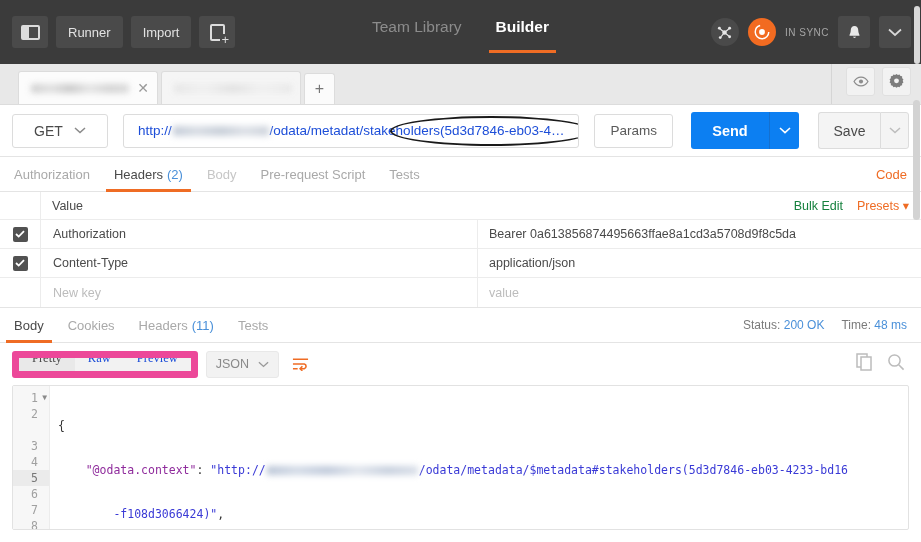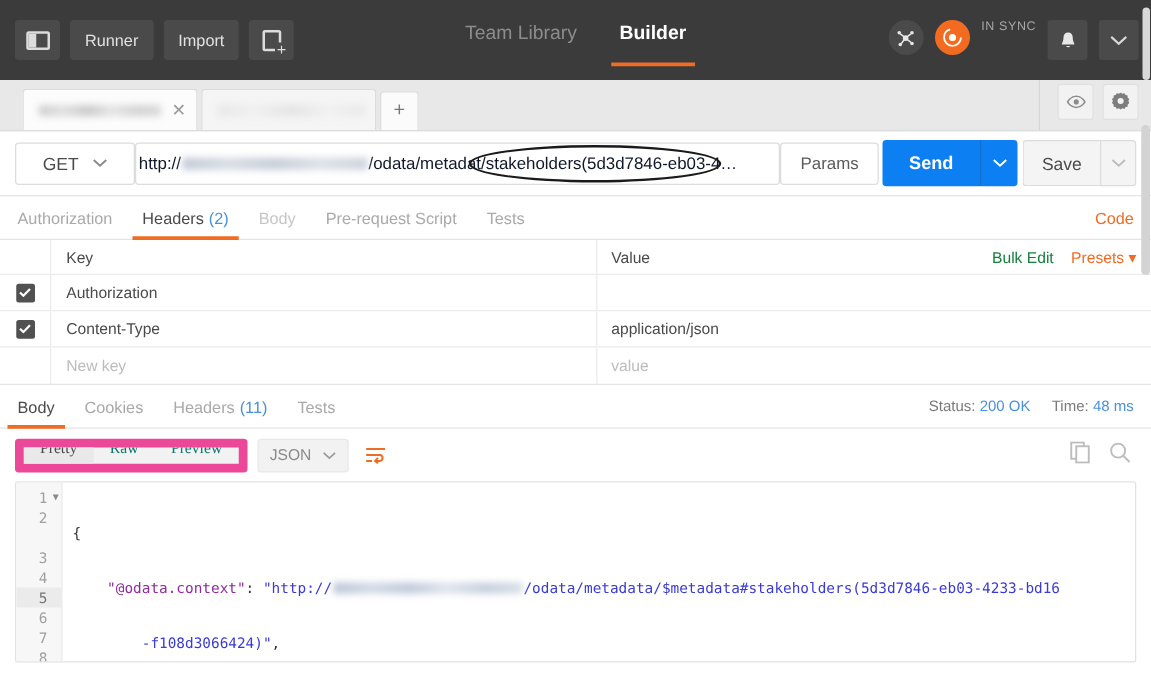--- a/index.html
+++ b/index.html
@@ -43,21 +43,21 @@
     display: flex; align-items: center; pointer-events: auto; cursor: pointer;
     position: relative;
   }
   .tb-tab.active { color: #ffffff; font-weight: bold; }
   .tb-tab.active:after {
     content: ""; position: absolute; left: -7px; right: -7px; bottom: 0;
     height: 3px; background: #ef6c24;
   }
 
   .tb-right {
-    margin-left: auto; display: flex; align-items: flex-start; gap: 9px;
+    margin-left: auto; display: flex; align-items: center; gap: 9px;
     padding-right: 10px;
   }
   .circle-ico {
     width: 28px; height: 28px; border-radius: 50%;
     display: flex; align-items: center; justify-content: center;
     cursor: pointer;
   }
   .circle-ico.grey { background: #4a4a4a; }
   .circle-ico.orange { background: #f26b21; }
   .insync-txt { color: #a5a5a5; font-size: 10px; letter-spacing: .5px; }
@@ -110,31 +110,31 @@
   .env-select .chev { margin-left: auto; }
   .sq-btn {
     width: 29px; height: 29px; background: #f2f2f2; border: 1px solid #e0e0e0;
     border-radius: 3px; display: flex; align-items: center; justify-content: center;
     cursor: pointer;
   }
 
   
   .urlbar {
     height: 52px; background: #ffffff; border-bottom: 1px solid #e4e4e4;
-    display: flex; align-items: center; padding: 0 12px; gap: 0;
+    display: flex; align-items: center; padding: 0 12px; gap: 15px;
   }
   .method-box {
     width: 96px; height: 34px; border: 1px solid #dcdcdc; border-radius: 3px;
     display: flex; align-items: center; justify-content: center; gap: 11px;
     font-size: 14px; color: #4a4a4a; background: #fff; cursor: pointer;
   }
   .url-box {
     flex: 1; height: 34px; border: 1px solid #dcdcdc; border-radius: 3px;
-    display: flex; align-items: center; padding: 0 2px;
-    font-size: 13.5px; color: #0f172a; background: #fff; position: relative;
+    display: flex; align-items: center; padding: 0 14px;
+    font-size: 13.5px; color: #1d4ed8; background: #fff; position: relative;
     overflow: hidden; white-space: nowrap;
   }
   .url-redacted {
     display: inline-block; width: 148px; height: 10px; margin: 0 1px;
     vertical-align: middle;
     background: linear-gradient(90deg,#c4ccd8,#d8dde4,#c8cfd9,#dde1e7,#cdd3dc);
     filter: blur(3px);
   }
   .annot-ellipse {
     position: absolute; border: 2.4px solid #1a1a1a; border-radius: 50%;
@@ -219,21 +219,21 @@
     border-bottom: 1px solid #e4e4e4; font-size: 13px; background: #fff;
   }
   .status-area { margin-left: auto; display: flex; gap: 17px; font-size: 12px; color: #7a7a7a; }
   .status-area b { color: #4a90d9; font-weight: normal; }
 
   .respbar { height: 42px; display: flex; align-items: center; padding: 0 12px; gap: 8px; }
   .seg {
     height: 27px; background: #f2f2f2; border: 7px solid #ec4899; border-radius: 3px;
     display: flex; align-items: flex-end; overflow: hidden; font-family: Liberation Serif, serif;
   }
-  .seg div { padding: 0 13px; font-size: 12.5px; color: #0f766e; line-height: 25px; cursor: pointer; }
+  .seg div { padding: 0 13px; font-size: 12.5px; color: #1d4ed8; line-height: 25px; cursor: pointer; }
   .seg div.on { color: #4a4a4a; background: #e9e9e9; }
   .fmt {
     height: 27px; background: #f2f2f2; border: 1px solid #e8e8e8; border-radius: 3px;
     display: flex; align-items: center; padding: 0 9px; gap: 9px;
     font-size: 12.5px; color: #8a8a8a; cursor: pointer;
   }
   .wrapbtn { width: 26px; height: 26px; display: flex; align-items: center; justify-content: center; cursor: pointer; }
   .resp-right { margin-left: auto; display: flex; gap: 14px; align-items: center; padding-right: 4px; }
 
   .codebox {
@@ -395,39 +395,39 @@
   </div>
   <div class="rtab dim">Body</div>
   <div class="rtab">Pre-request Script</div>
   <div class="rtab">Tests</div>
   <div class="code-link">Code</div>
 </div>
 
 <div class="htable">
   <div class="hrow head">
     <div class="hcb"></div>
-    <div class="hkey">Key</div>
     <div class="hval">
       <span>Value</span>
       <span class="presets">
         <span class="bulk">Bulk Edit</span>
         &nbsp;&nbsp;&nbsp;<span>Presets ▾</span>
       </span>
     </div>
   </div>
 
   <div class="hrow">
     <div class="hcb">
       <span class="cbox">
         <svg width="10" height="8" viewBox="0 0 10 8">
             <path d="M1 4 L3.7 6.6 L9 1.2" fill="none" stroke="#fff" stroke-width="1.8"></path>
           </svg>
       </span>
     </div>
     <div class="hkey">Authorization</div>
+    <div class="hval">Bearer 0a613856874495663ffae8a1cd3a5708d9f8c5da</div>
   </div>
 
   <div class="hrow">
     <div class="hcb">
       <span class="cbox">
         <svg width="10" height="8" viewBox="0 0 10 8">
             <path d="M1 4 L3.7 6.6 L9 1.2" fill="none" stroke="#fff" stroke-width="1.8"></path>
           </svg>
       </span>
     </div>

